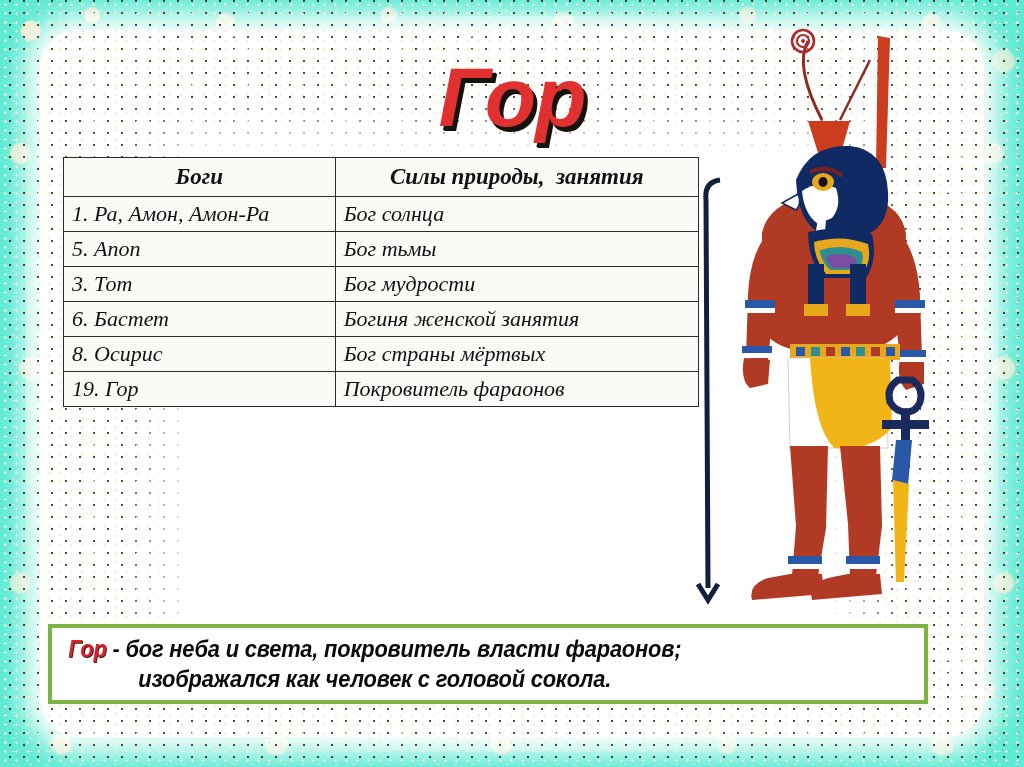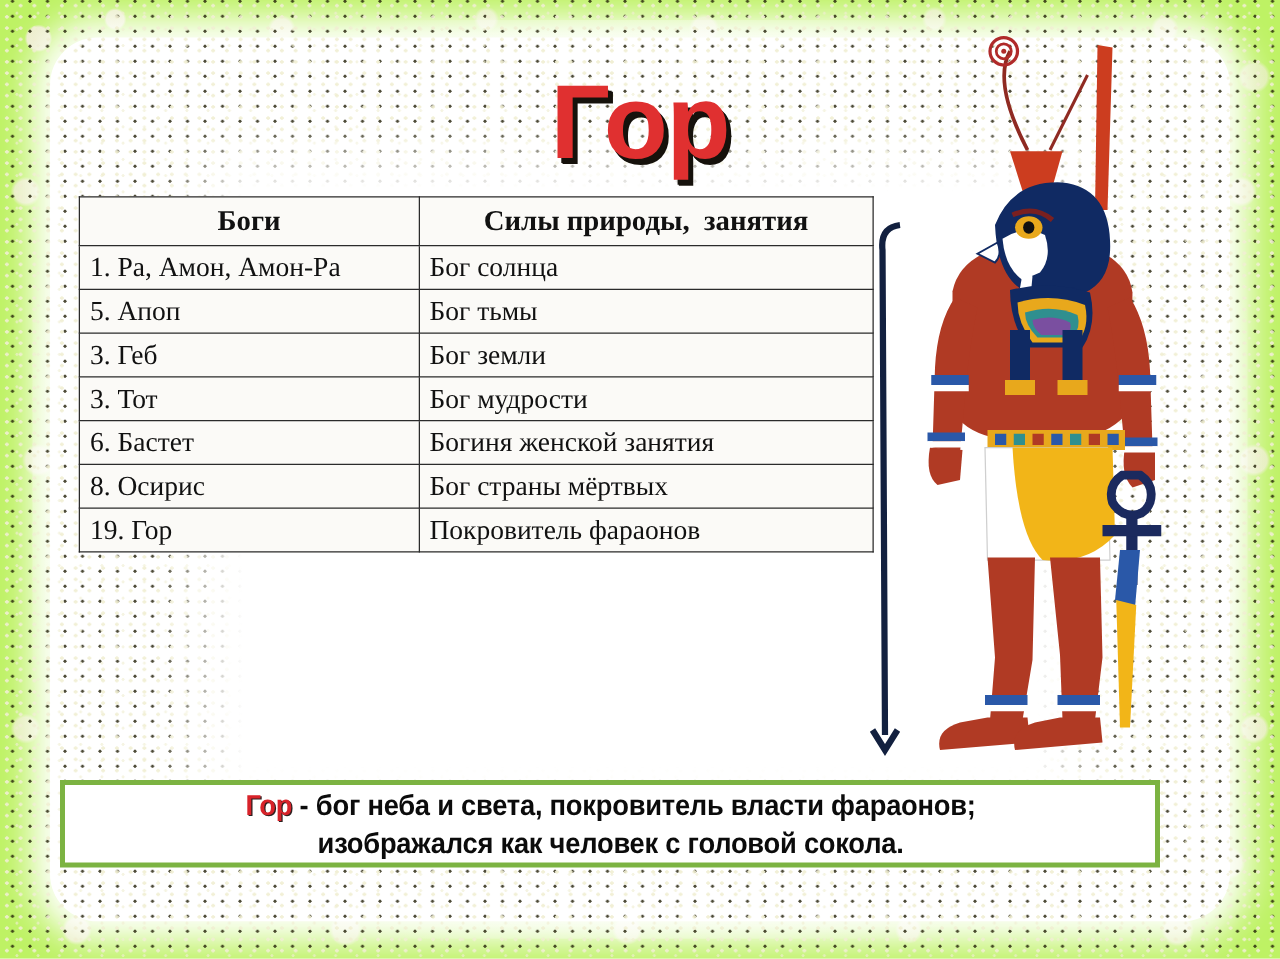--- a/index.html
+++ b/index.html
@@ -6,22 +6,23 @@
   body{
     width:1024px;height:767px;overflow:hidden;
     background:#ffffff;
     font-family:"Liberation Serif", serif;
     position:relative;
   }
 
   
   #slide{
     position:absolute;inset:0;
-    background:#bef264;
+    background:#5eead4;
     overflow:hidden;
+    font-style:italic;
   }
   #grunge{
     position:absolute;inset:0;
     background:
       radial-gradient(circle at 3% 4%,   rgba(238,236,206,.95) 0 9px, rgba(238,236,206,0) 11px),
       radial-gradient(circle at 9% 2%,   rgba(238,236,206,.9) 0 7px, rgba(238,236,206,0) 9px),
       radial-gradient(circle at 15% 6%,  rgba(238,236,206,.85) 0 10px, rgba(238,236,206,0) 13px),
       radial-gradient(circle at 22% 3%,  rgba(238,236,206,.8) 0 8px, rgba(238,236,206,0) 11px),
       radial-gradient(circle at 30% 5%,  rgba(238,236,206,.75) 0 9px, rgba(238,236,206,0) 12px),
       radial-gradient(circle at 38% 2%,  rgba(238,236,206,.7) 0 7px, rgba(238,236,206,0) 10px),
@@ -123,26 +124,26 @@
     text-align:center;
     font-weight:bold;
     font-size:23px;
     height:31px;
   }
   #godtable td.c0{width:268px;}
   #godtable td.c1{width:368px;}
 
   
   #caption{
-    position:absolute;left:48px;top:624px;width:880px;height:70px;
+    position:absolute;left:48px;top:624px;width:880px;height:80px;
     background:#ffffff;
     border:4px solid #7cb342;
     box-sizing:border-box;
     z-index:7;
-    display:flex;align-items:center;justify-content:center;
+    display:flex;align-items:center;justify-content:flex-start;
     text-align:center;
   }
   #caption p{
     margin:0;
     font-family:"Liberation Sans", sans-serif;
     font-weight:bold;
     font-size:23px;
     line-height:30px;
     color:#0b0b0b;
     letter-spacing:-.2px;
@@ -178,24 +179,20 @@
       </tr>
     </thead>
     <tbody id="tbody">
         <tr>
           <td class="c0">1. Ра, Амон, Амон-Ра</td>
           <td class="c1">Бог солнца</td>
         </tr>
         <tr>
           <td class="c0">5. Апоп</td>
           <td class="c1">Бог тьмы</td>
-        </tr>
-        <tr>
-          <td class="c0">3. Геб</td>
-          <td class="c1">Бог земли</td>
         </tr>
         <tr>
           <td class="c0">3. Тот</td>
           <td class="c1">Бог мудрости</td>
         </tr>
         <tr>
           <td class="c0">6. Бастет</td>
           <td class="c1">Богиня женской занятия</td>
         </tr>
         <tr>

